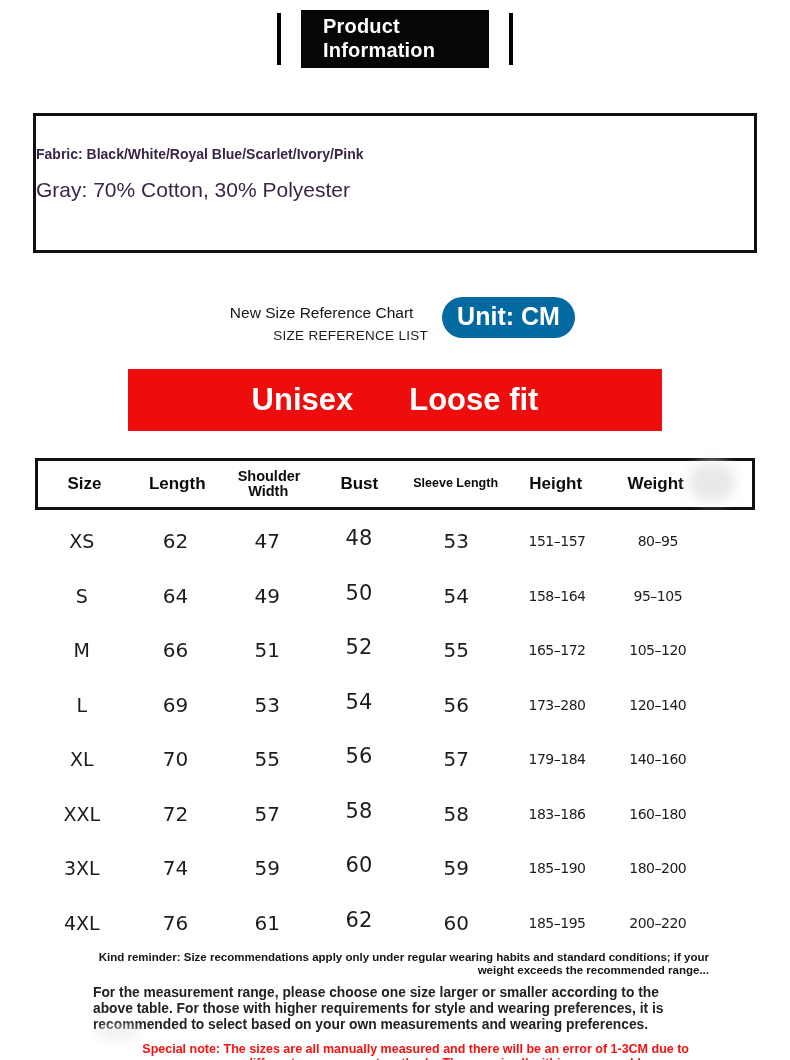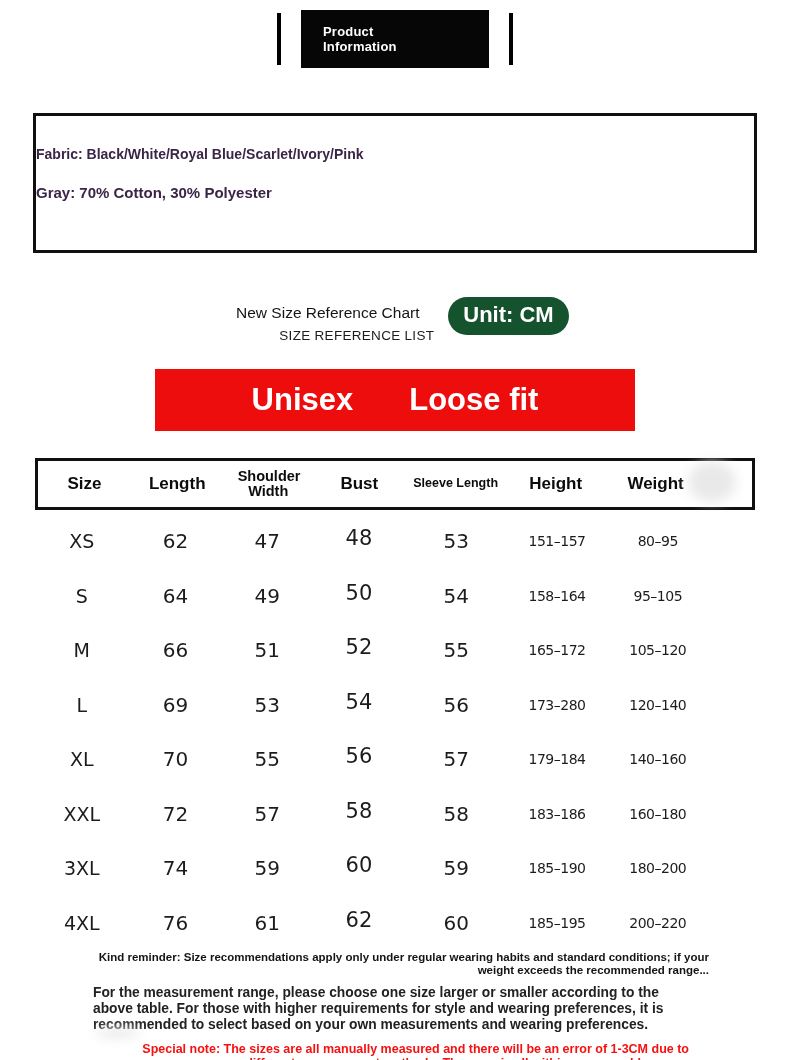--- a/index.html
+++ b/index.html
@@ -16,56 +16,56 @@
     margin-top: 10px; height: 58px;
     display: flex; justify-content: center; align-items: center; gap: 16px;
   }
   .hdr-bar { width: 4px; height: 52px; background: #000; }
   .hdr-box {
     width: 188px; height: 58px; background: #060606;
     display: flex; flex-direction: column; justify-content: center;
     padding-left: 22px; margin: 0 4px;
   }
   .hdr-box span {
-    color: #fff; font-weight: bold; font-size: 13px; line-height: 1.18;
+    color: #fff; font-weight: bold; font-size: 20px; line-height: 1.18;
     letter-spacing: 0.2px;
   }
 
   
   .info-box {
     margin: 45px 33px 0; height: 140px;
     border: 3px solid #101010;
     display: flex;
   }
   .info-left { width: 46%; padding: 26px 0 0 38px; color: #3b2547; }
   .info-name { font-size: 15px; font-weight: bold; }
   .info-season { font-size: 20px; font-weight: bold; margin-top: 13px; line-height: 1.12; }
   .info-right { width: 54%; text-align: left; padding-top: 30px; color: #3b2547; }
   .info-fabric { font-size: 14px; font-weight: bold; }
   .info-comp { font-size: 15px; font-weight: bold; margin-top: 12px; }
-  .info-gray { font-size: 15px; font-weight: bold; margin-top: 22px; }
+  .info-gray { font-size: 21px; font-weight: normal; margin-top: 16px; }
 
   
   .size-ref {
     margin-top: 46px; height: 48px;
     display: flex; justify-content: center; align-items: center;
   }
   .size-ref-titles { text-align: center; }
   .size-ref-title { font-size: 15.5px; font-weight: normal; color: #151515; }
   .size-ref-sub { font-size: 13.5px; color: #1c1c1c; margin-top: 6px; padding-left: 58px; letter-spacing: 0.3px; }
   .unit-badge {
-    margin-left: 14px; background: #14532d; color: #fff;
-    font-size: 22px; font-weight: bold;
+    margin-left: 14px; background: #0369a1; color: #fff;
+    font-size: 25px; font-weight: bold;
     border-radius: 22px; padding: 5px 15px 7px;
     align-self: flex-start; margin-top: -2px;
   }
 
   
   .banner {
-    margin: 22px auto 0; width: 480px; height: 62px;
+    margin: 22px auto 0; width: 534px; height: 62px;
     display: flex; justify-content: center; align-items: center; gap: 56px;
     color: #fff; font-size: 31px; font-weight: bold;
   }
 
   
   .size-table { margin: 27px 35px 0; }
   .grid-row {
     display: grid;
     grid-template-columns: 13% 13% 12.5% 13% 14% 14% 14% 6.5%;
     align-items: center; text-align: center;

